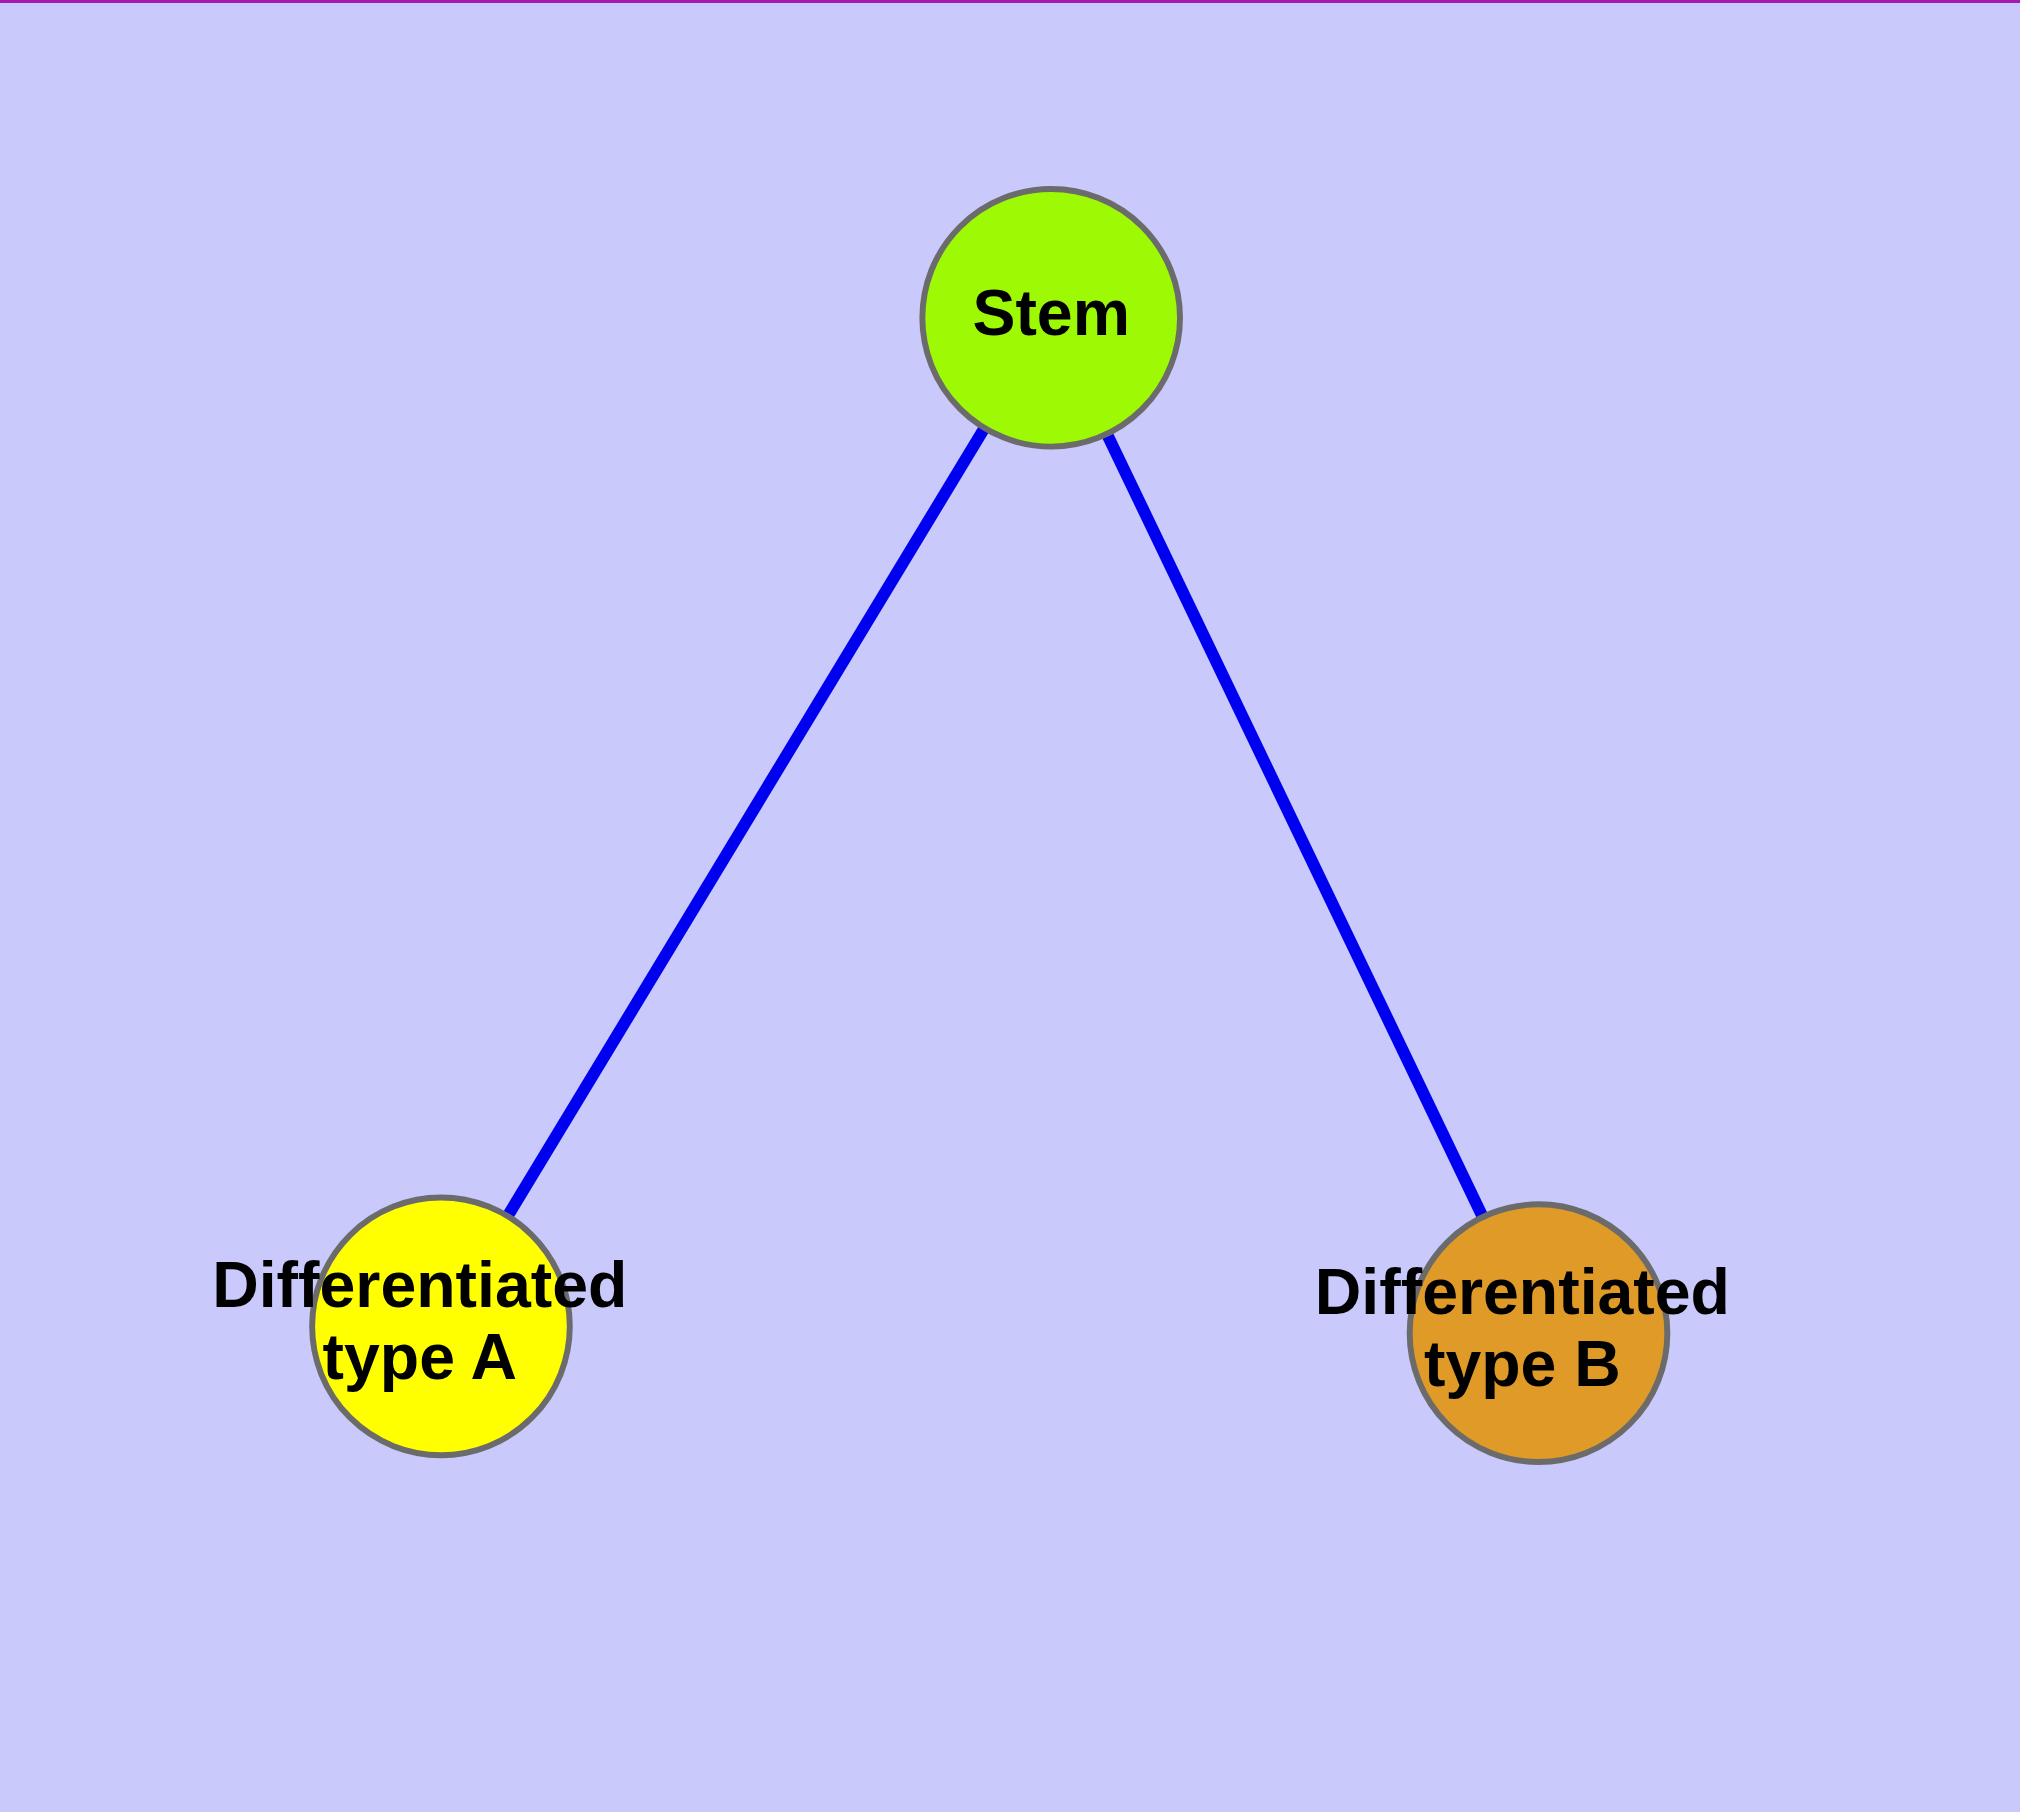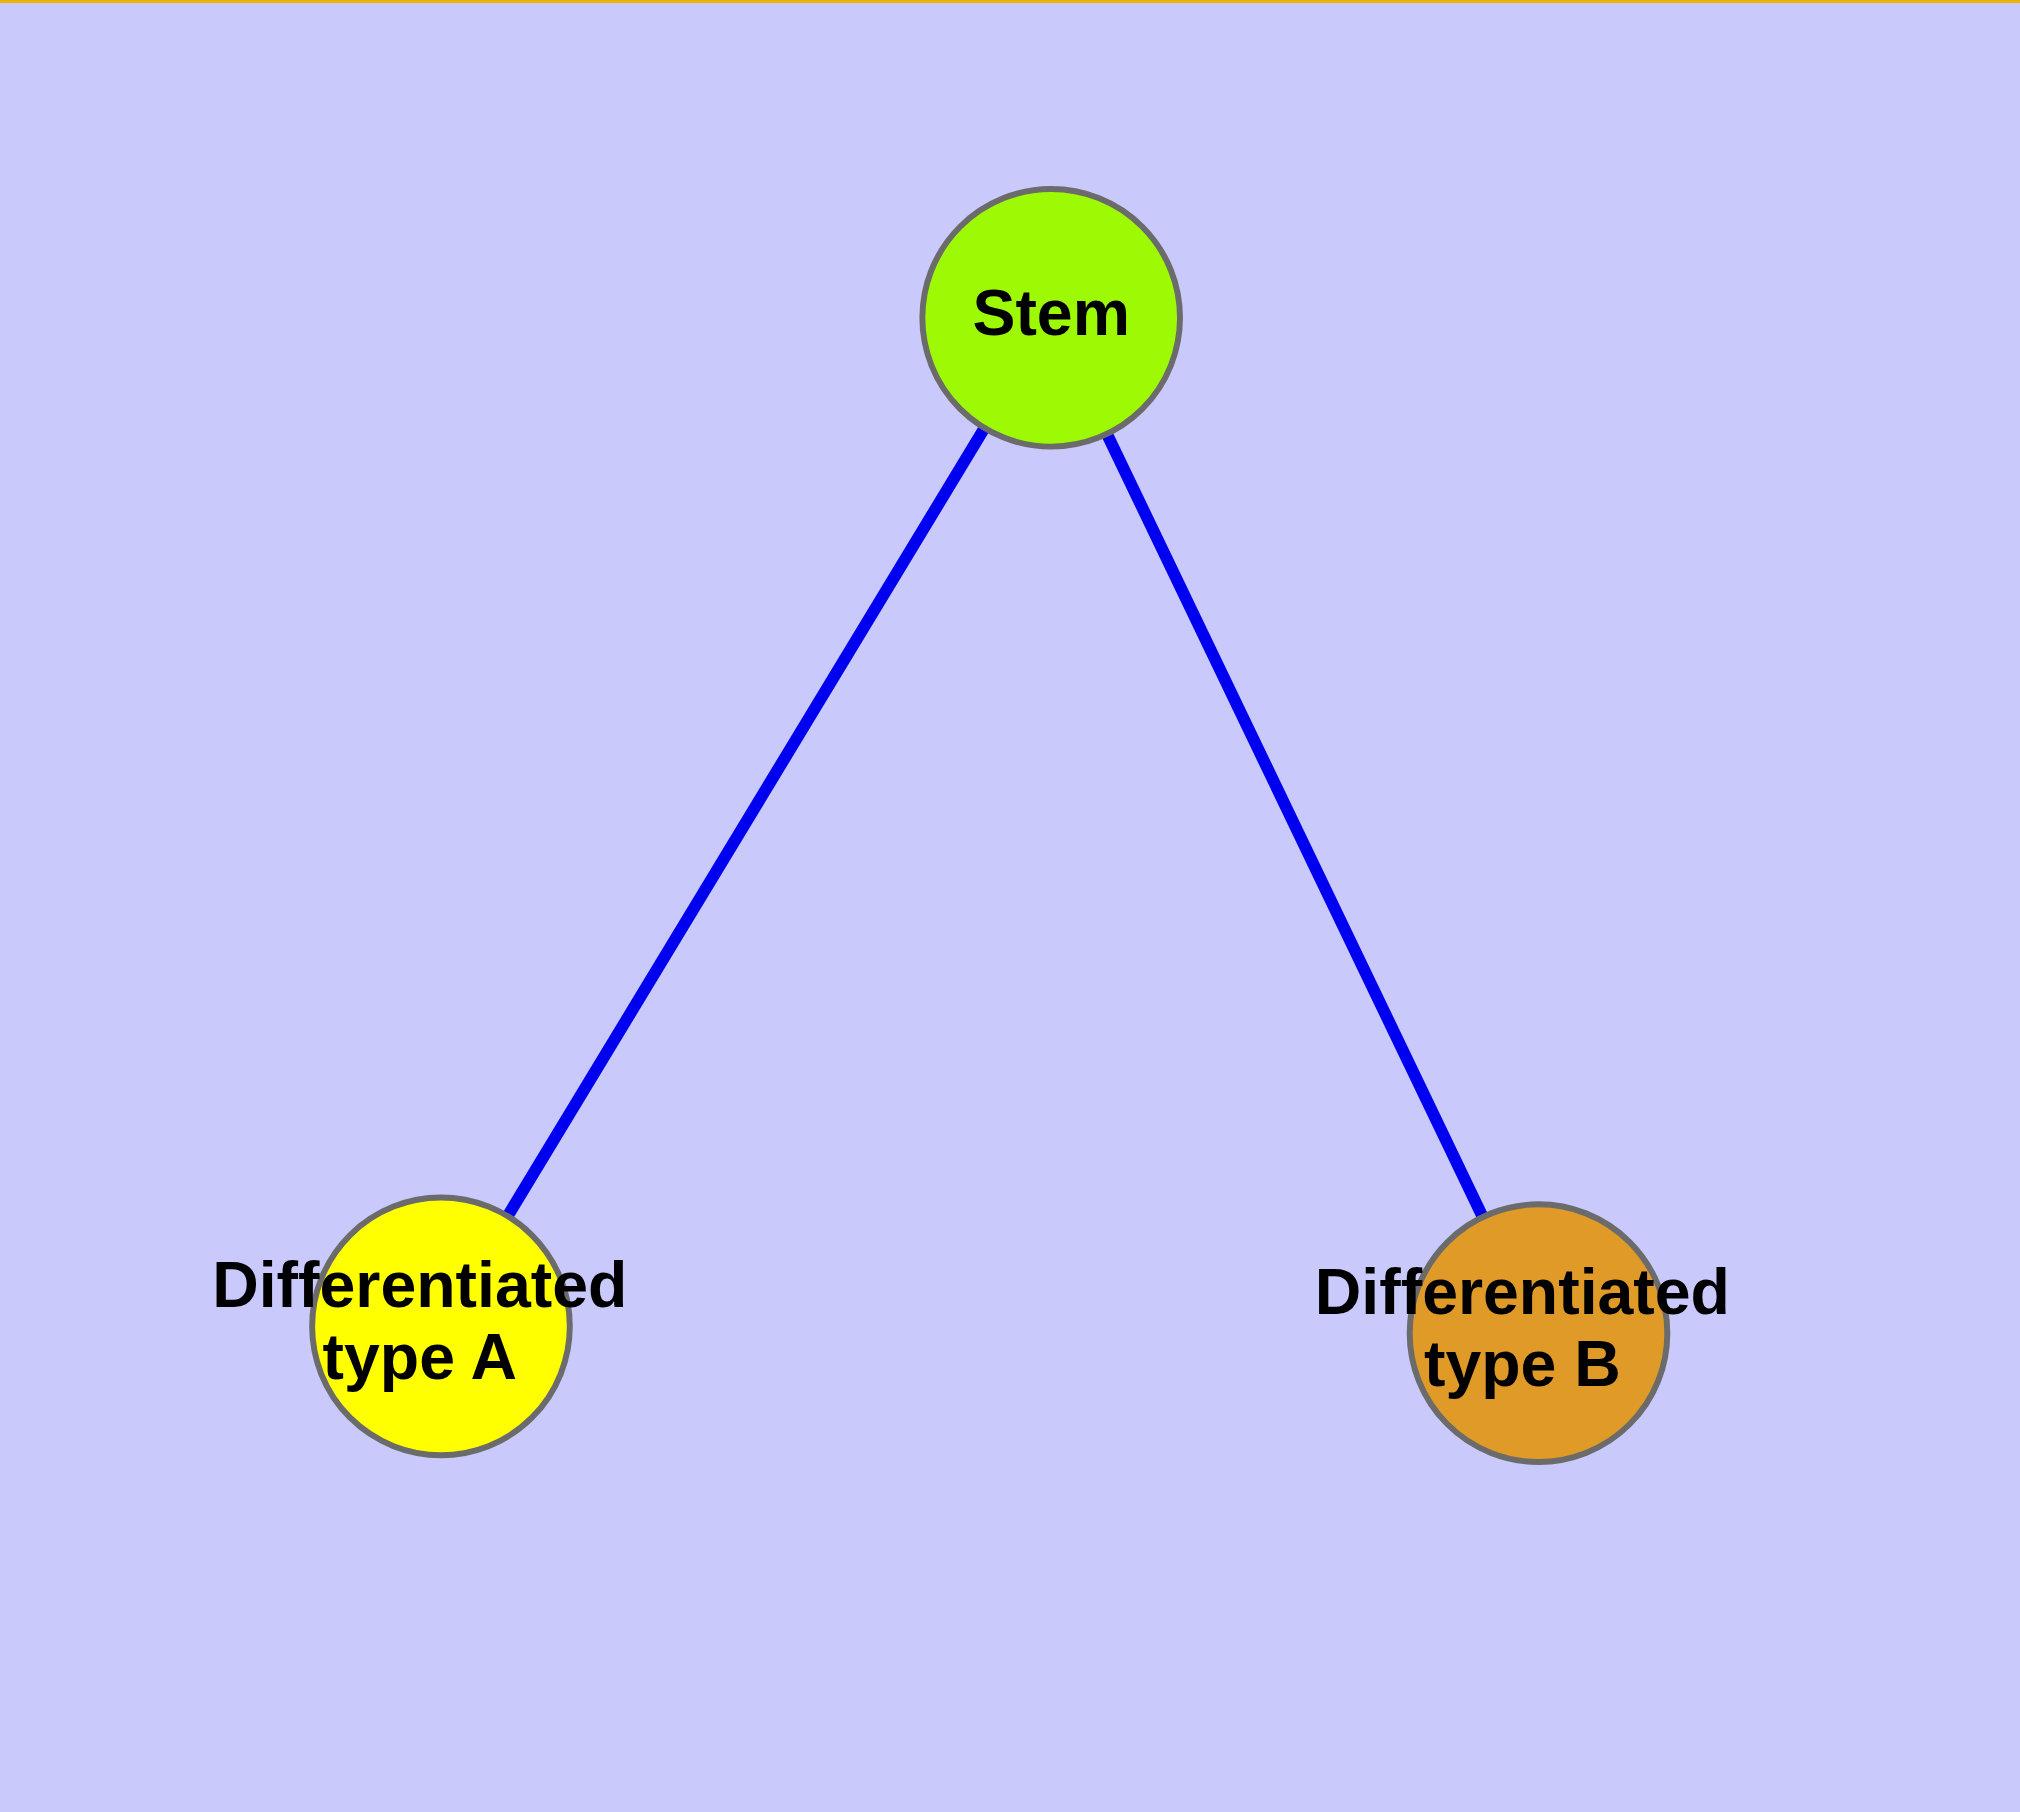--- a/index.html
+++ b/index.html
@@ -5,21 +5,21 @@
 <style>
   html, body {
     margin: 0;
     padding: 0;
     background: #ffffff;
   }
   #canvas {
     position: relative;
     width: 2021px;
     height: 1812px;
-    background: #eab308;
+    background: #a21caf;
     overflow: hidden;
     font-family: "Liberation Sans", "DejaVu Sans", sans-serif;
   }
   #plot-background {
     position: absolute;
     left: 0;
     top: 3.4px;
     width: 2021px;
     height: 1809px;
     background: #c9c9fb;

